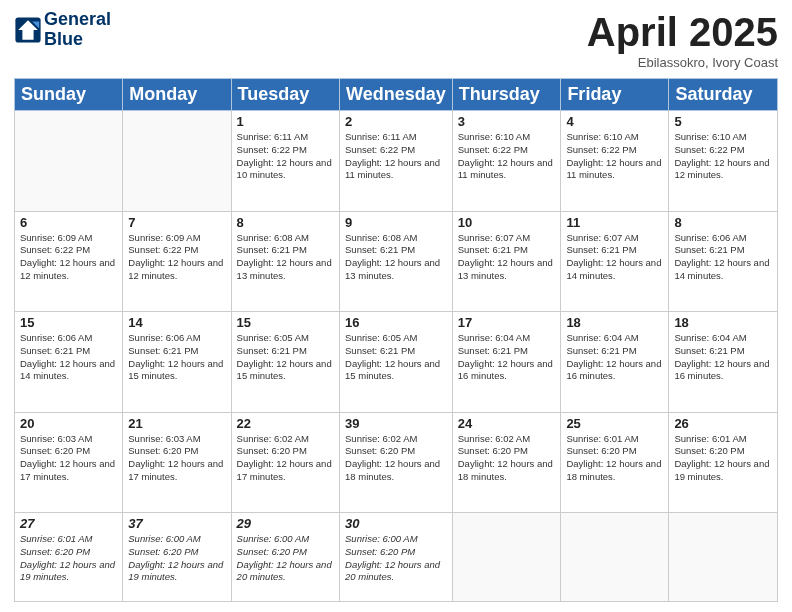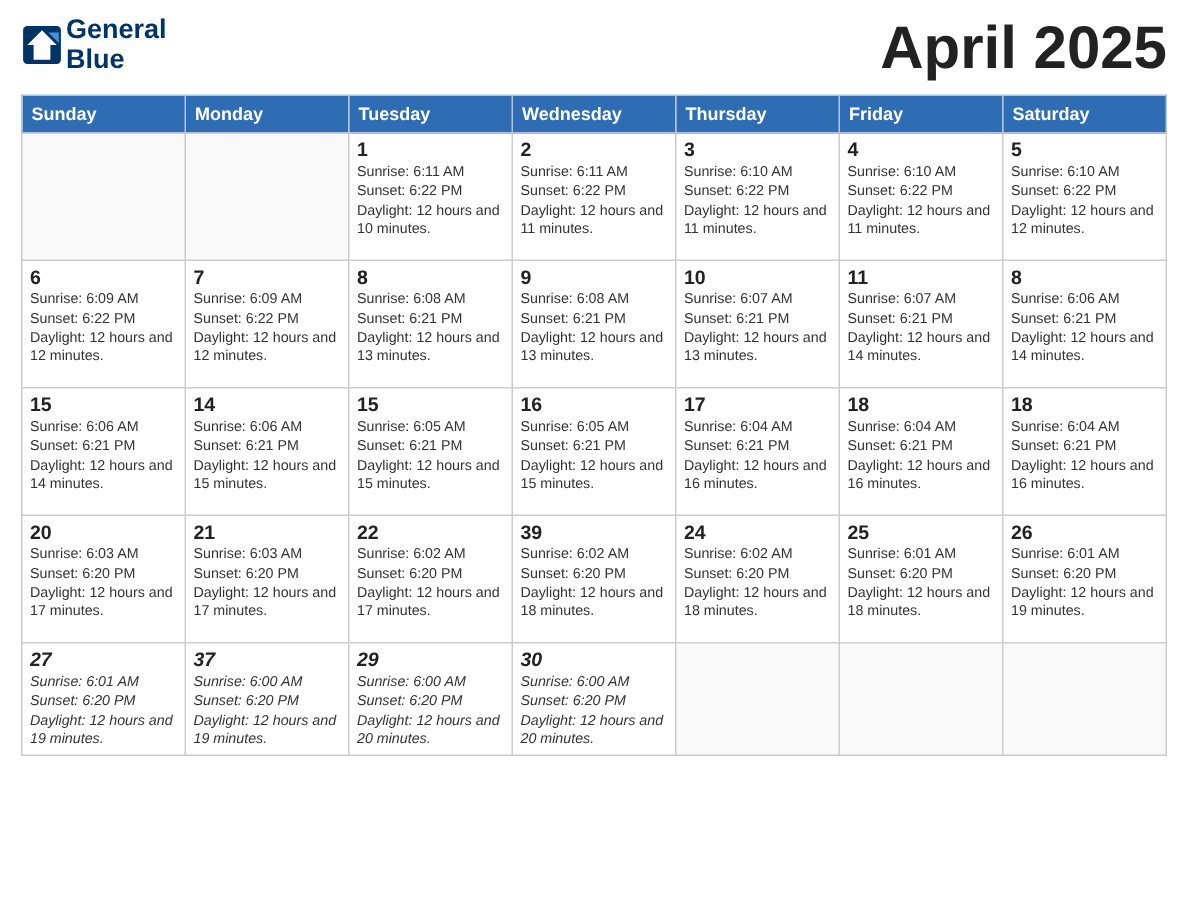--- a/index.html
+++ b/index.html
@@ -5,21 +5,21 @@
     * { margin: 0; padding: 0; box-sizing: border-box; }
     body {
       width: 792px;
       height: 612px;
       font-family: Arial, sans-serif;
       background: #fff;
       overflow: hidden;
     }
     .page {
       width: 792px;
-      height: 504px;
+      height: 612px;
       display: flex;
       flex-direction: column;
       padding: 10px 14px;
     }
     .header {
       display: flex;
       justify-content: space-between;
       align-items: flex-start;
       margin-bottom: 8px;
     }
@@ -51,21 +51,21 @@
       color: #555;
     }
     .calendar {
       width: 100%;
       border-collapse: collapse;
       flex: 1;
     }
     .calendar th {
       background: #2e6db4;
       color: #fff;
-      font-size: 12px;
+      font-size: 18px;
       font-weight: bold;
       text-align: left;
       padding: 5px 6px;
       border: 1px solid #b0c4de;
     }
     .calendar td {
       border: 1px solid #ccc;
       vertical-align: top;
       padding: 3px 5px;
       font-size: 10px;
@@ -104,20 +104,21 @@
         <polygon points="20,6 34,20 28,20 28,34 12,34 12,20 6,20" fill="white"></polygon>
         <polygon points="26,8 36,18 36,8" fill="#4a90d9"></polygon>
       </svg>
       <div class="logo-text">
         <div>General</div>
         <div>Blue</div>
       </div>
     </div>
     <div class="title-block">
       <div class="main-title">April 2025</div>
+      <div class="subtitle">Ebilassokro, Ivory Coast</div>
     </div>
   </div>
 
   <table class="calendar">
     <thead>
       <tr>
       <th>Sunday</th>
           <th>Monday</th>
           <th>Tuesday</th>
           <th>Wednesday</th>

